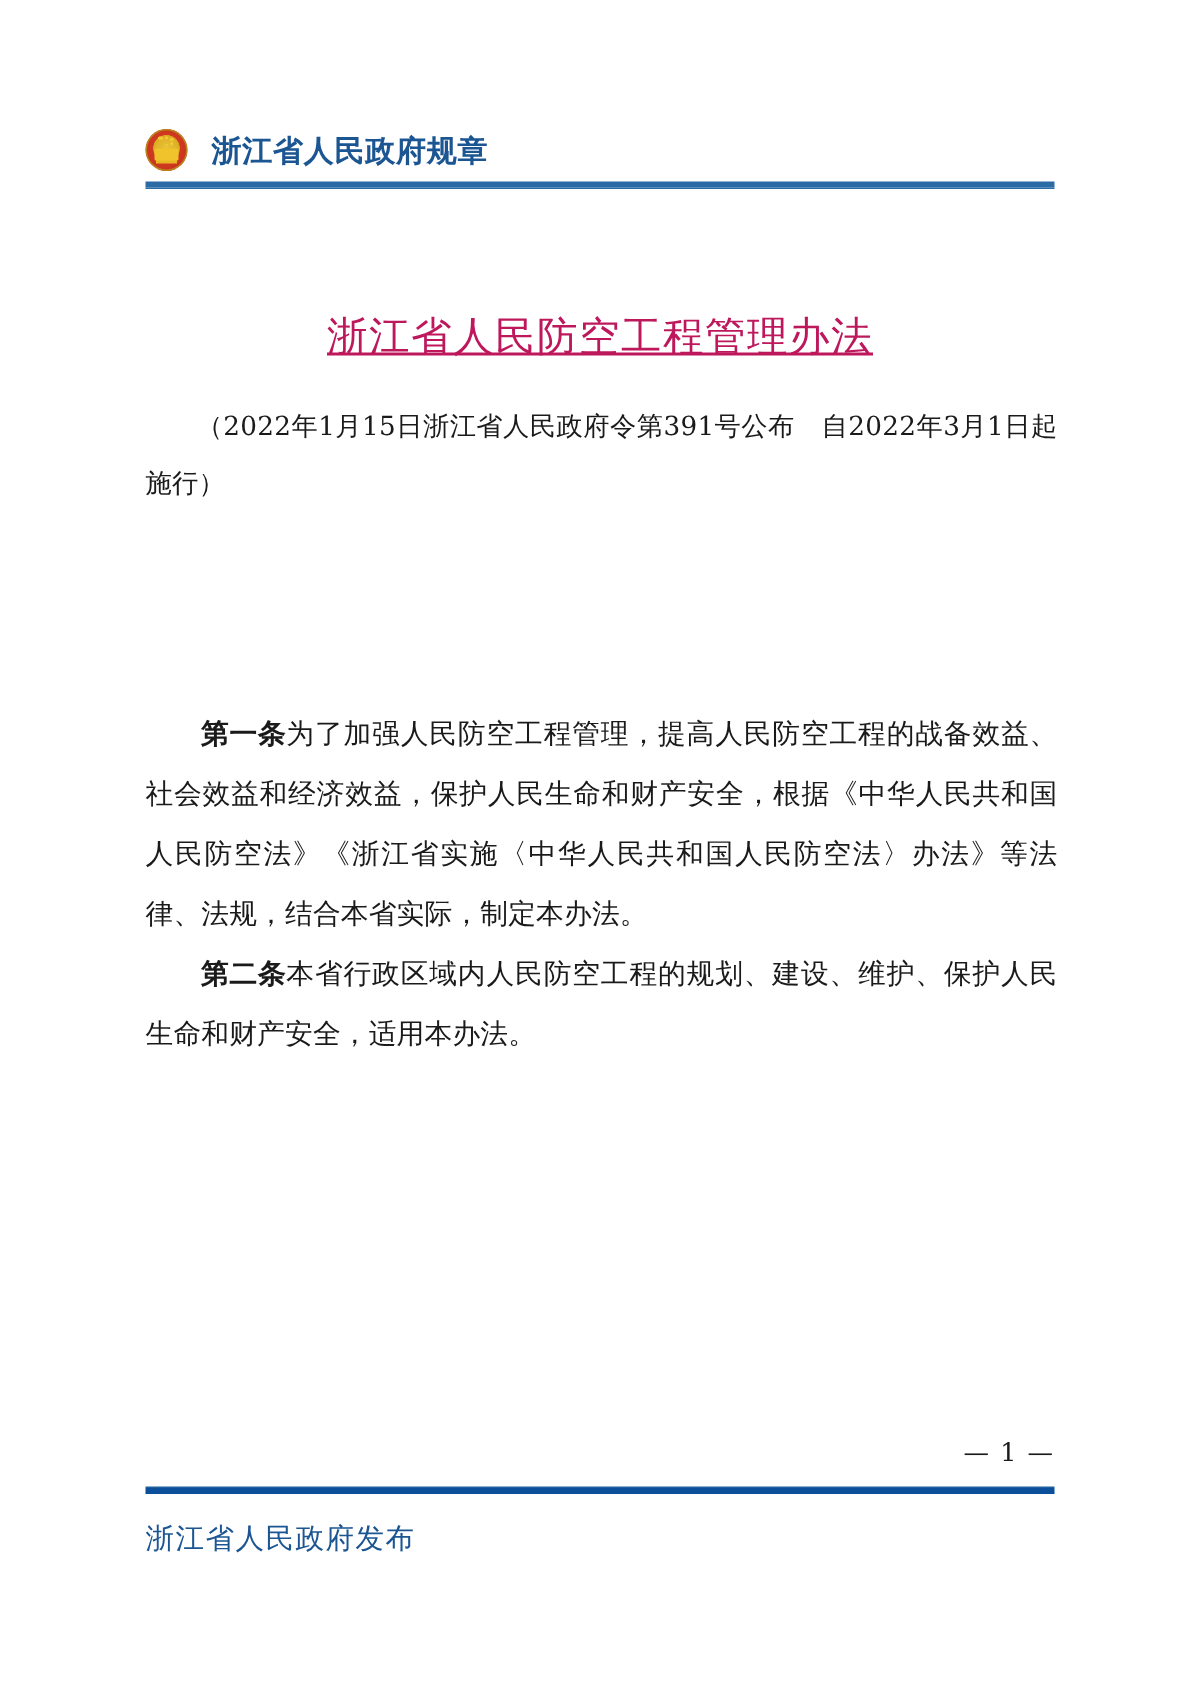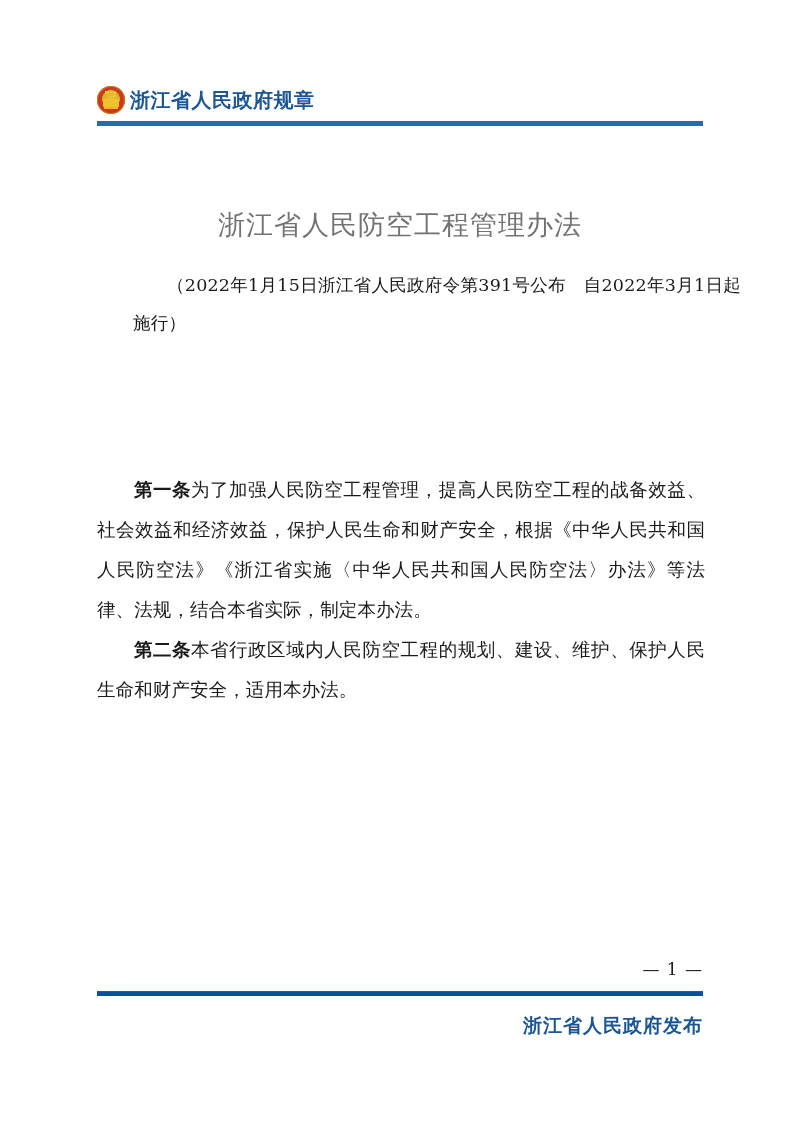--- a/index.html
+++ b/index.html
@@ -28,21 +28,21 @@
     position: absolute;
     left: 97px;
     top: 82px;
     width: 606px;
     height: 44px;
   }
   .header-row {
     display: flex;
     align-items: center;
     height: 36px;
-    gap: 5px;
+    gap: 16px;
   }
   .emblem {
     width: 28px;
     height: 28px;
     border-radius: 50%;
     background: radial-gradient(circle at 50% 46%, #e8c33a 0%, #e0b229 34%, #d9a81f 42%, #cf3a22 44%, #c62b17 100%);
     position: relative;
     flex: 0 0 auto;
     box-shadow: inset 0 0 0 1px #b8861a;
   }
@@ -107,40 +107,40 @@
   
   .doc-title {
     position: absolute;
     left: 97px;
     top: 209px;
     width: 606px;
     text-align: center;
     font-family: "DejaVu Serif", "Liberation Serif", serif;
     font-size: 27px;
     font-weight: 400;
-    color: #737373;
+    color: #be185d;
     letter-spacing: 1px;
     line-height: 1.2;
     white-space: nowrap;
+    text-decoration: underline;
   }
 
   
   .pub-note {
     position: absolute;
     left: 97px;
     top: 266px;
     width: 608px;
     font-family: "DejaVu Serif", "Liberation Serif", serif;
     font-size: 17.5px;
     color: #1a1a1a;
     line-height: 38px;
     text-align: justify;
     text-indent: 34px;
     letter-spacing: 0.2px;
-    margin-left: 36px;
   }
 
   
   .chapter {
     position: absolute;
     left: 97px;
     top: 386px;
     width: 606px;
     text-align: center;
     font-family: "DejaVu Sans", "Liberation Sans", sans-serif;
@@ -208,24 +208,24 @@
     left: 0; top: 1px;
     width: 100%;
     height: 4px;
     background: #0b4f9b;
   }
   .footer-publisher {
     position: absolute;
     left: 97px;
     top: 1013px;
     width: 606px;
-    text-align: right;
+    text-align: left;
     font-family: "DejaVu Serif", "Liberation Serif", serif;
     font-size: 19px;
-    font-weight: 700;
+    font-weight: 400;
     color: #1b5592;
     letter-spacing: 1px;
     white-space: nowrap;
   }
 </style>
 </head>
 <body>
 
 <div class="page">
 

